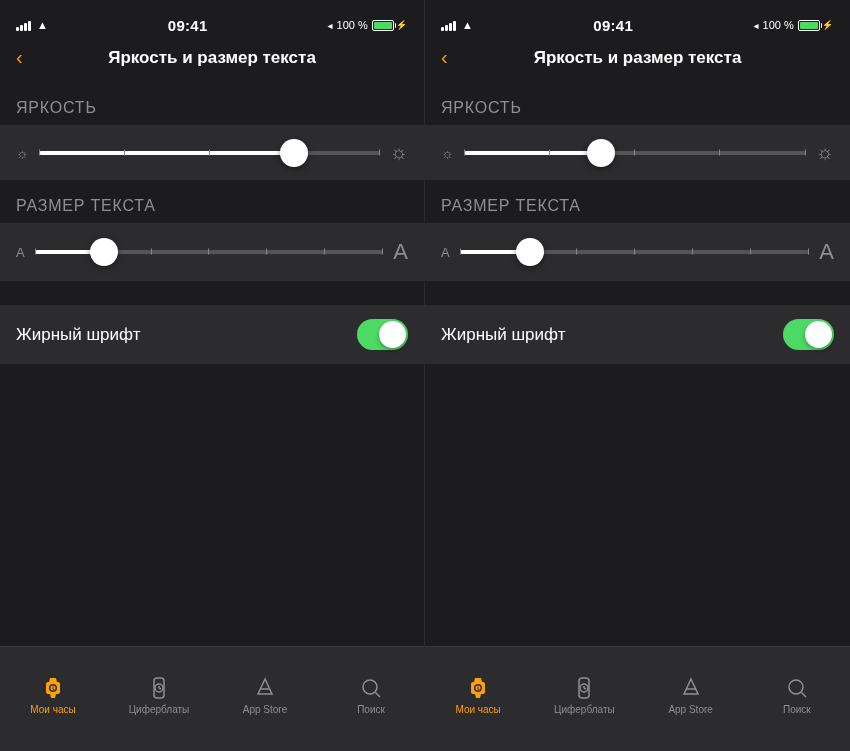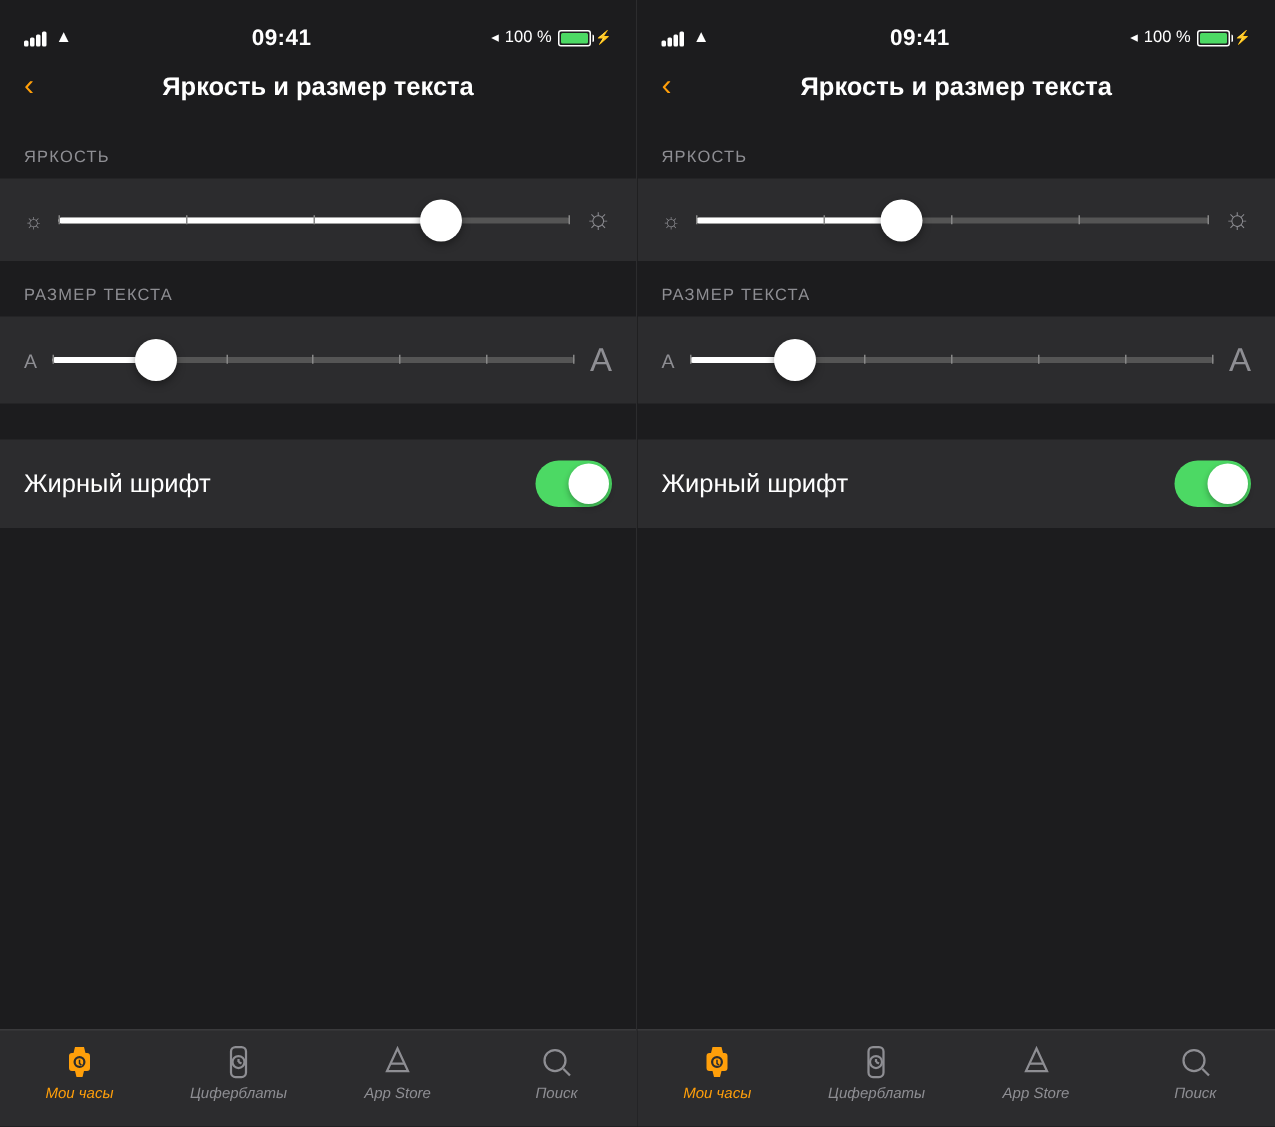--- a/index.html
+++ b/index.html
@@ -145,21 +145,21 @@
     }
 
     
     .content {
       flex: 1;
       overflow: hidden;
       padding: 8px 0;
     }
 
     .section-label {
-      font-size: 11px;
+      font-size: 16px;
       font-weight: 500;
       color: #8e8e93;
       letter-spacing: 0.8px;
       padding: 16px 16px 8px;
       text-transform: uppercase;
     }
 
     .slider-row {
       background: #2c2c2e;
       padding: 16px 16px;
@@ -262,23 +262,22 @@
       top: 2px;
       right: 2px;
       box-shadow: 0 2px 4px rgba(0,0,0,0.3);
     }
 
     
     .tab-bar {
       background: #2c2c2e;
       border-top: 0.5px solid #3a3a3c;
       display: flex;
-      height: 65px;
+      height: 105px;
       padding-bottom: 16px;
-      font-style: italic;
     }
 
     .tab-item {
       flex: 1;
       display: flex;
       flex-direction: column;
       align-items: center;
       justify-content: center;
       gap: 3px;
       cursor: pointer;

